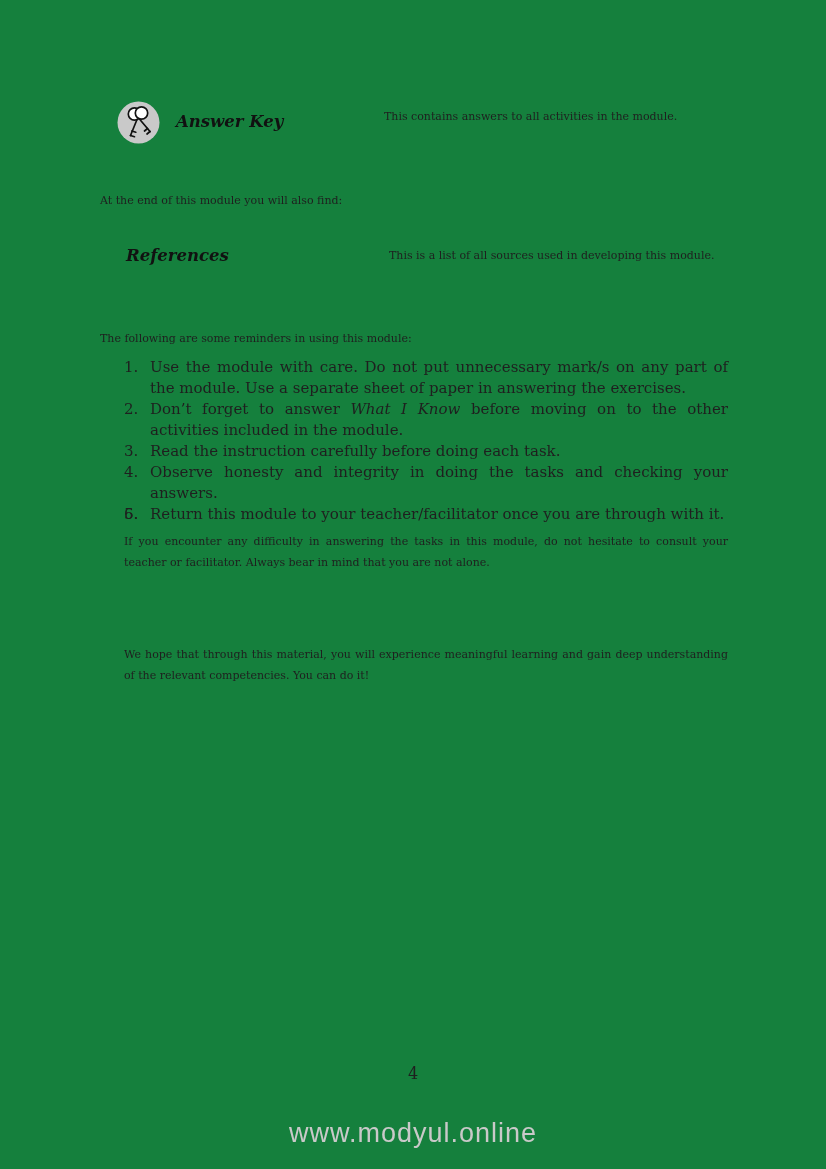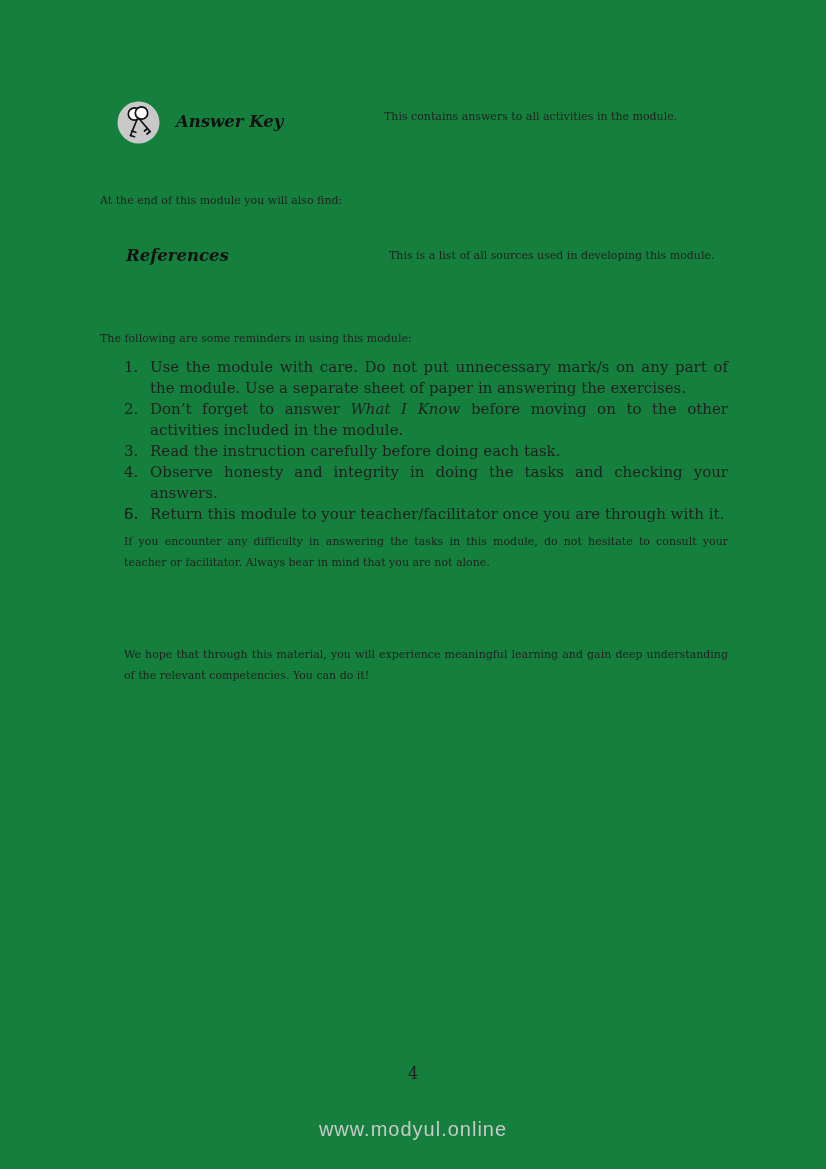--- a/index.html
+++ b/index.html
@@ -59,21 +59,21 @@
     width: 100%;
     text-align: center;
     font-size: 16px;
     color: #1f1f1f;
   }
   .watermark {
     left: 0;
     width: 100%;
     text-align: center;
     font-family: "Liberation Sans", sans-serif;
-    font-size: 20px;
+    font-size: 27px;
     letter-spacing: 1px;
     color: #c9c9c9;
   }
 </style>
 </head>
 <body>
 
 <div class="page">
 
   <span class="abs icon-circle" style="left:117px; top:101px;">

